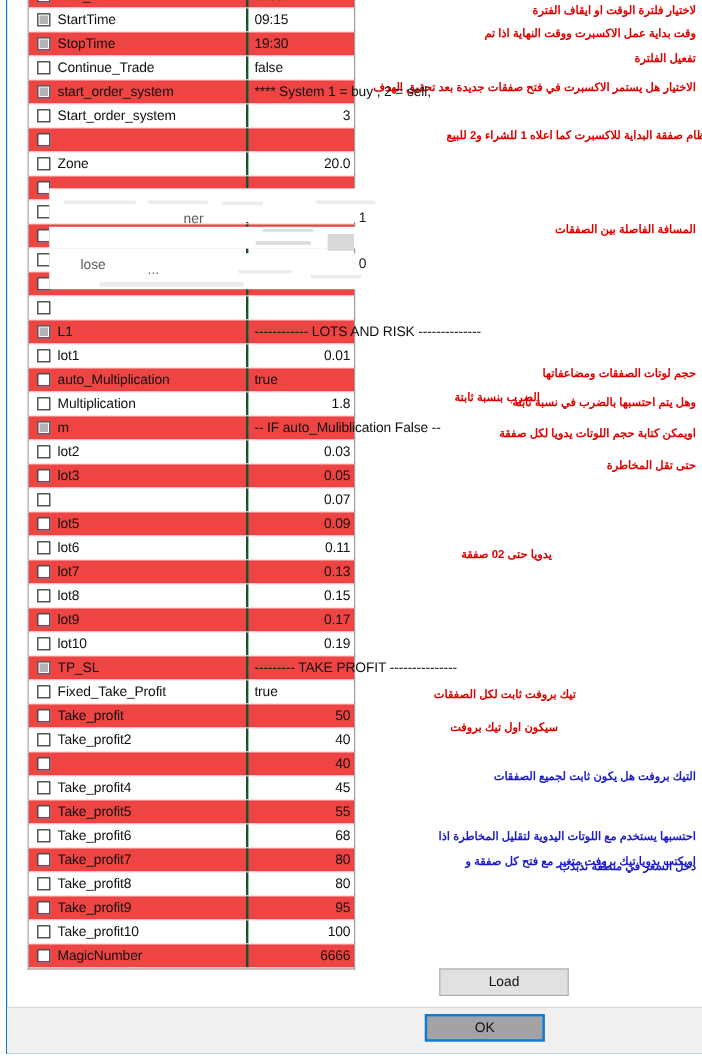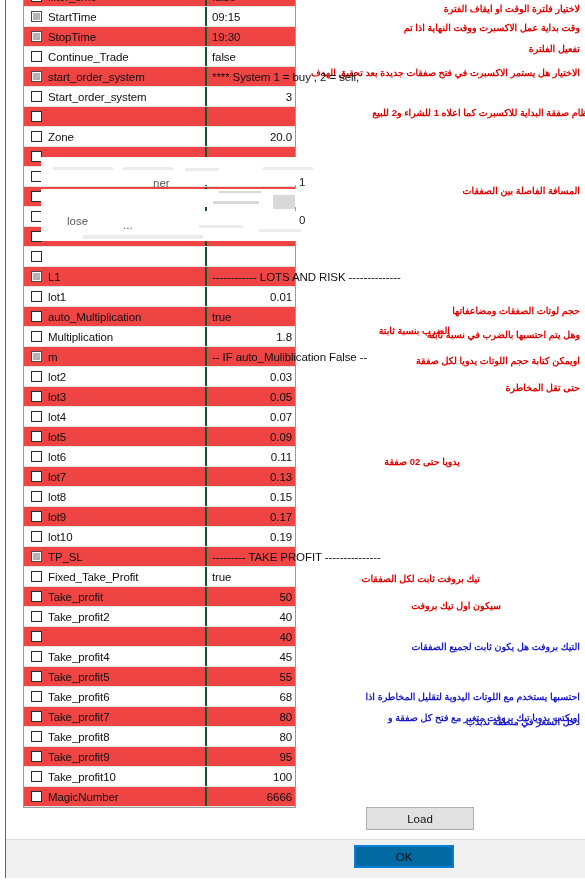--- a/index.html
+++ b/index.html
@@ -194,21 +194,21 @@
     height: 38px;
     background: #f0f0f0;
     border-top: 1px solid #dcdcdc;
   }
   #ok-button {
     position: absolute;
     left: 348px;
     top: 850px;
     width: 100px;
     height: 23px;
-    background: #0369a1;
+    background: #a3a3a3;
     border: 2px solid #0a7ddb;
     box-sizing: border-box;
     font-size: 11.5px;
     color: #101010;
     display: flex;
     align-items: center;
     justify-content: center;
     overflow: hidden;
   }
 </style>
@@ -361,21 +361,20 @@
         </div>
         <div class="prow alt">
           <span class="cb"></span>
           <span class="pname">lot3</span>
           <span class="pvalcell">
             <span class="pval num">0.05</span>
           </span>
         </div>
         <div class="prow plain">
           <span class="cb"></span>
-          <span class="pname">lot4</span>
           <span class="pvalcell">
             <span class="pval num">0.07</span>
           </span>
         </div>
         <div class="prow alt">
           <span class="cb"></span>
           <span class="pname">lot5</span>
           <span class="pvalcell">
             <span class="pval num">0.09</span>
           </span>
@@ -542,18 +541,18 @@
     <div class="anno red" style="left: 290px; top: 67px; width: 290px;">الاختيار هل يستمر الاكسبرت في فتح صفقات جديدة بعد تحقيق الهدف</div>
     <div class="anno red" style="left: 306px; top: 107px; width: 285px; text-align: right;">نظام صفقة البداية للاكسبرت كما اعلاه 1 للشراء و2 للبيع</div>
     <div class="anno red" style="left: 295px; top: 145px; width: 285px; margin-top: 40px;">المسافة الفاصلة بين الصفقات</div>
     <div class="anno red" style="left: 295px; top: 305px; width: 285px;">حجم لوتات الصفقات  ومضاعفاتها</div>
     <div class="anno red" style="left: 295px; top: 325px; width: 155px;">الضرب بنسبة ثابتة</div>
     <div class="anno red" style="left: 295px; top: 329px; width: 285px;">وهل يتم احتسبها بالضرب في نسبة ثابتة</div>
     <div class="anno red" style="left: 295px; top: 355px; width: 285px;">اويمكن كتابة حجم اللوتات يدويا لكل صفقة</div>
     <div class="anno red" style="left: 295px; top: 382px; width: 285px;">حتى تقل المخاطرة</div>
     <div class="anno red" style="left: 295px; top: 456px; width: 165px;">يدويا حتى 20 صفقة</div>
     <div class="anno red" style="left: 295px; top: 573px; width: 185px;">تيك بروفت ثابت لكل الصفقات</div>
-    <div class="anno red" style="left: 295px; top: 600px; width: 170px; padding-left: 36px;">سيكون اول تيك بروفت</div>
+    <div class="anno red" style="left: 295px; top: 600px; width: 170px;">سيكون اول تيك بروفت</div>
     <div class="anno blue" style="left: 295px; top: 641px; width: 285px;">التيك بروفت هل يكون ثابت لجميع الصفقات</div>
     <div class="anno blue" style="left: 295px; top: 666px; width: 285px; margin-top: 46px;">اويكتب يدويا تيك بروفت متغير مع فتح كل صفقة و</div>
     <div class="anno blue" style="left: 295px; top: 691px; width: 285px;">احتسبها يستخدم مع اللوتات اليدوية لتقليل المخاطرة اذا</div>
     <div class="anno blue" style="left: 295px; top: 716px; width: 285px;">دخل السعر في منطقة تذبذب</div>
   </div>
 
 </body></html>

